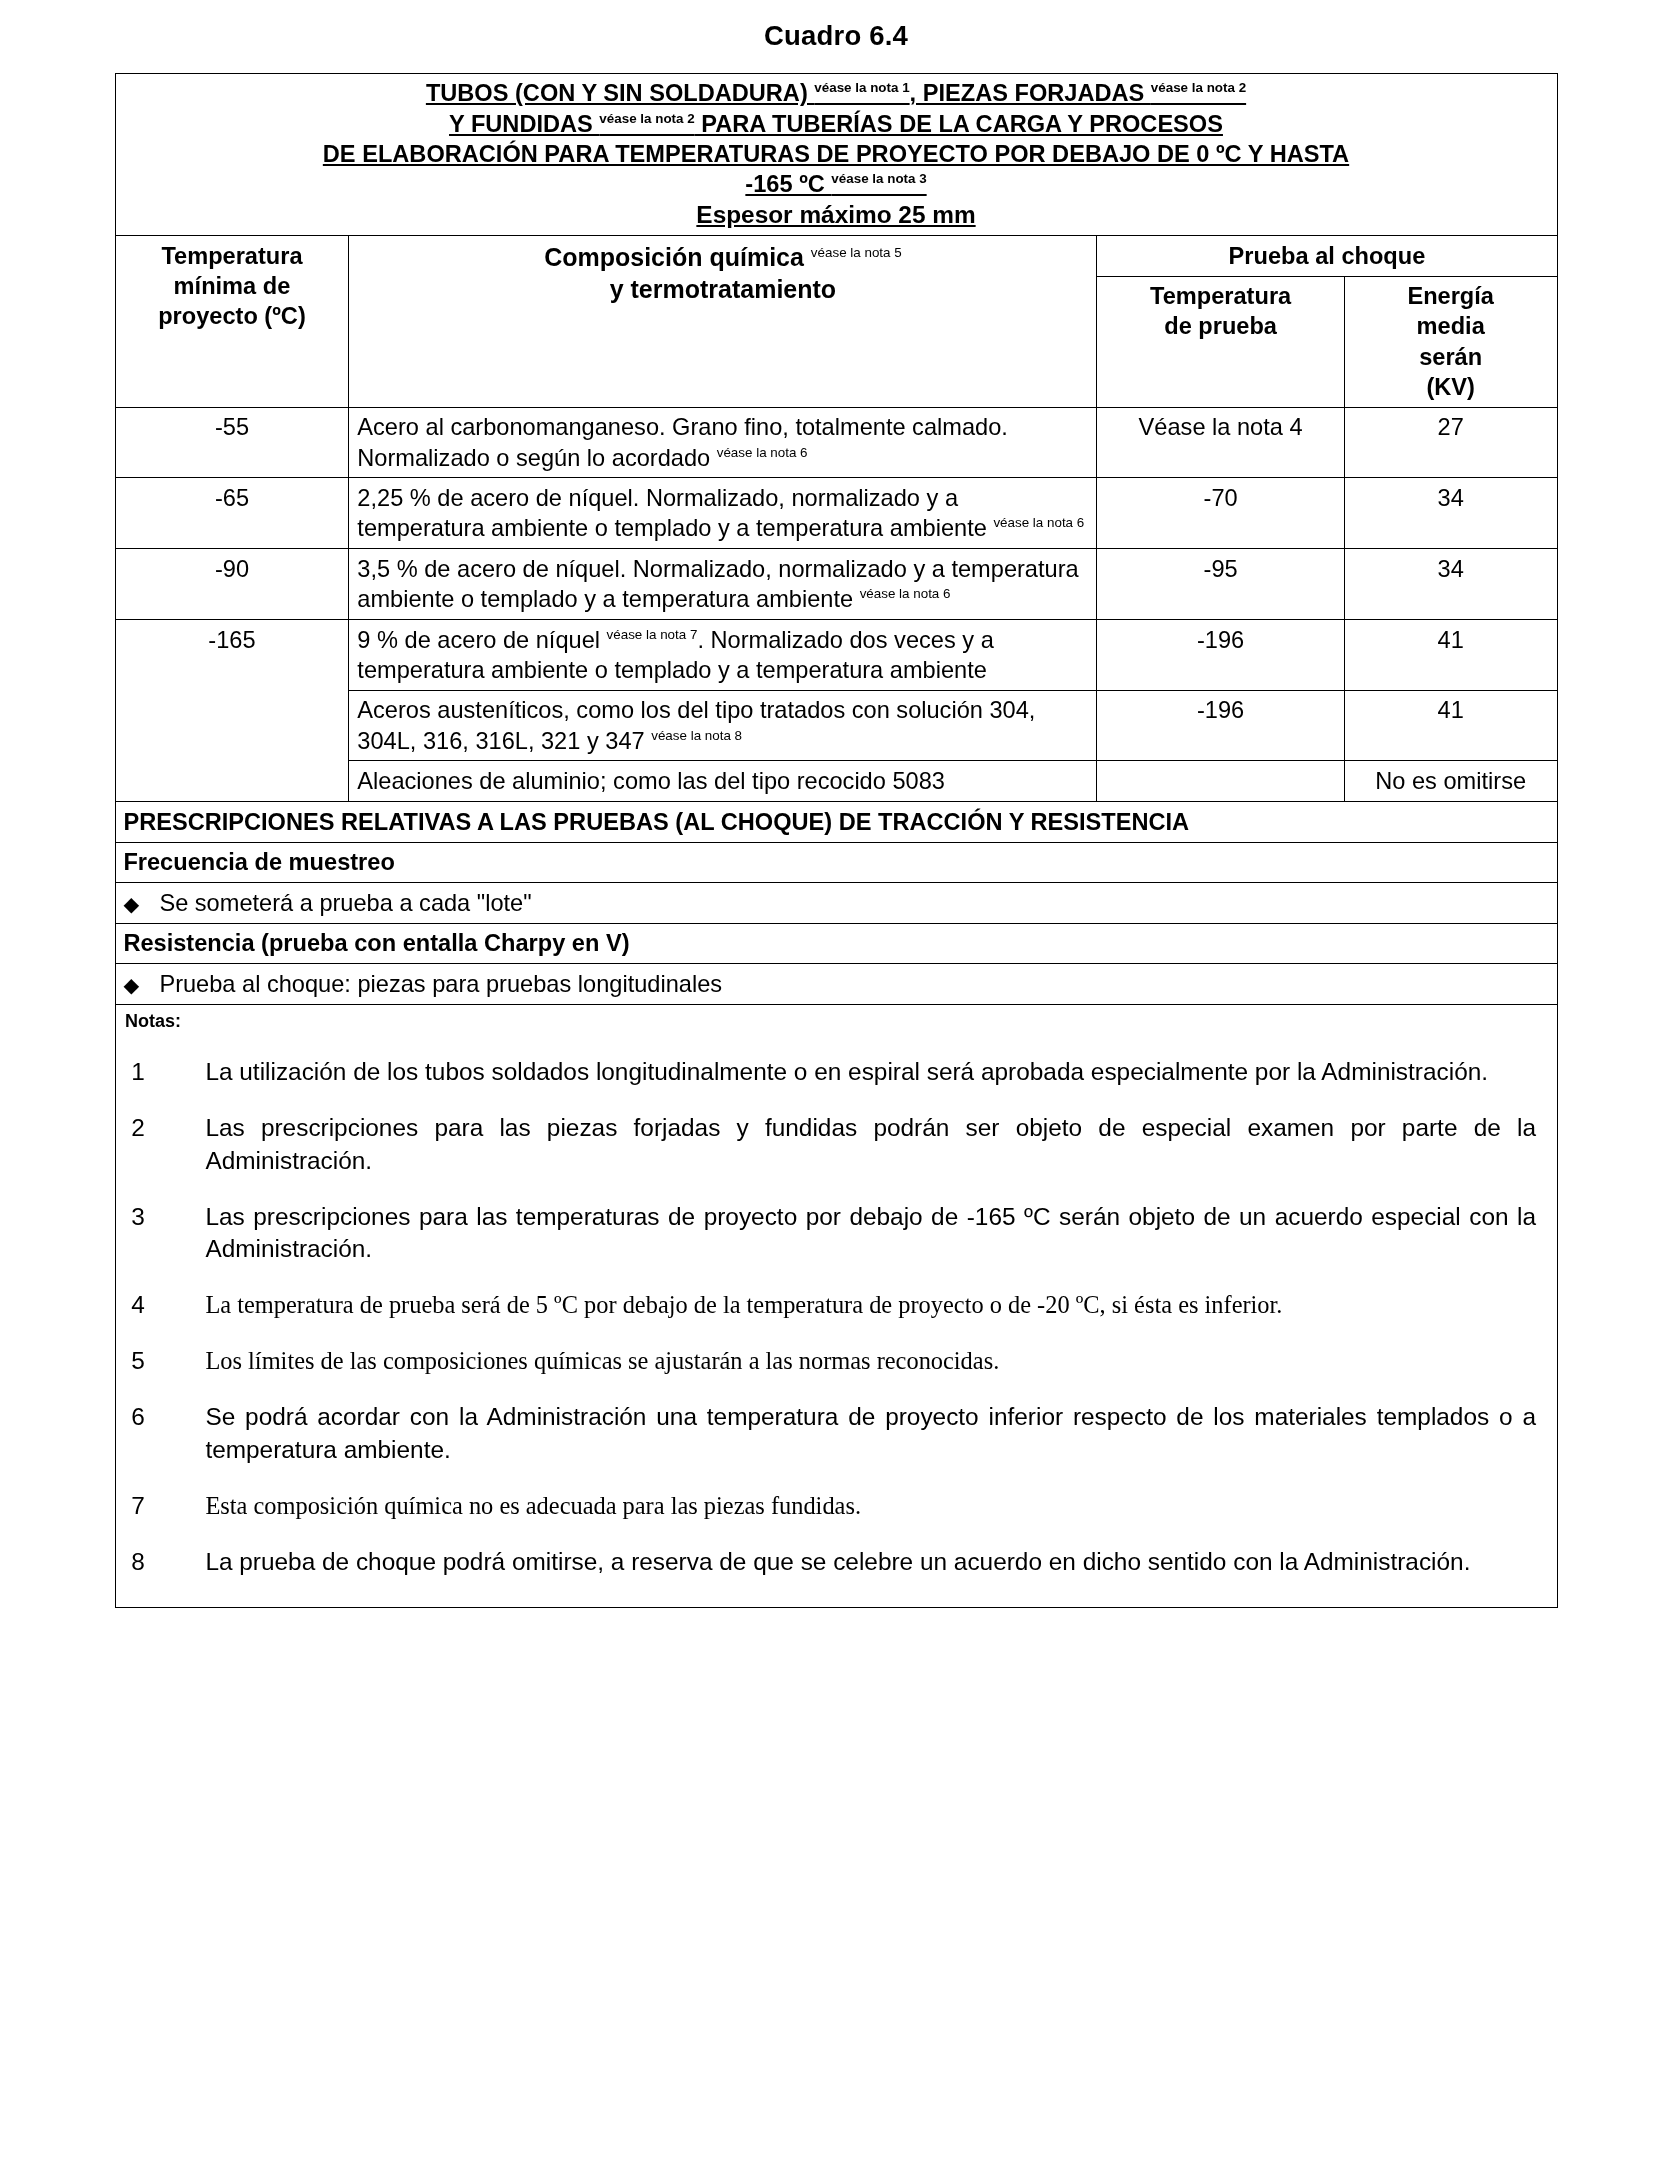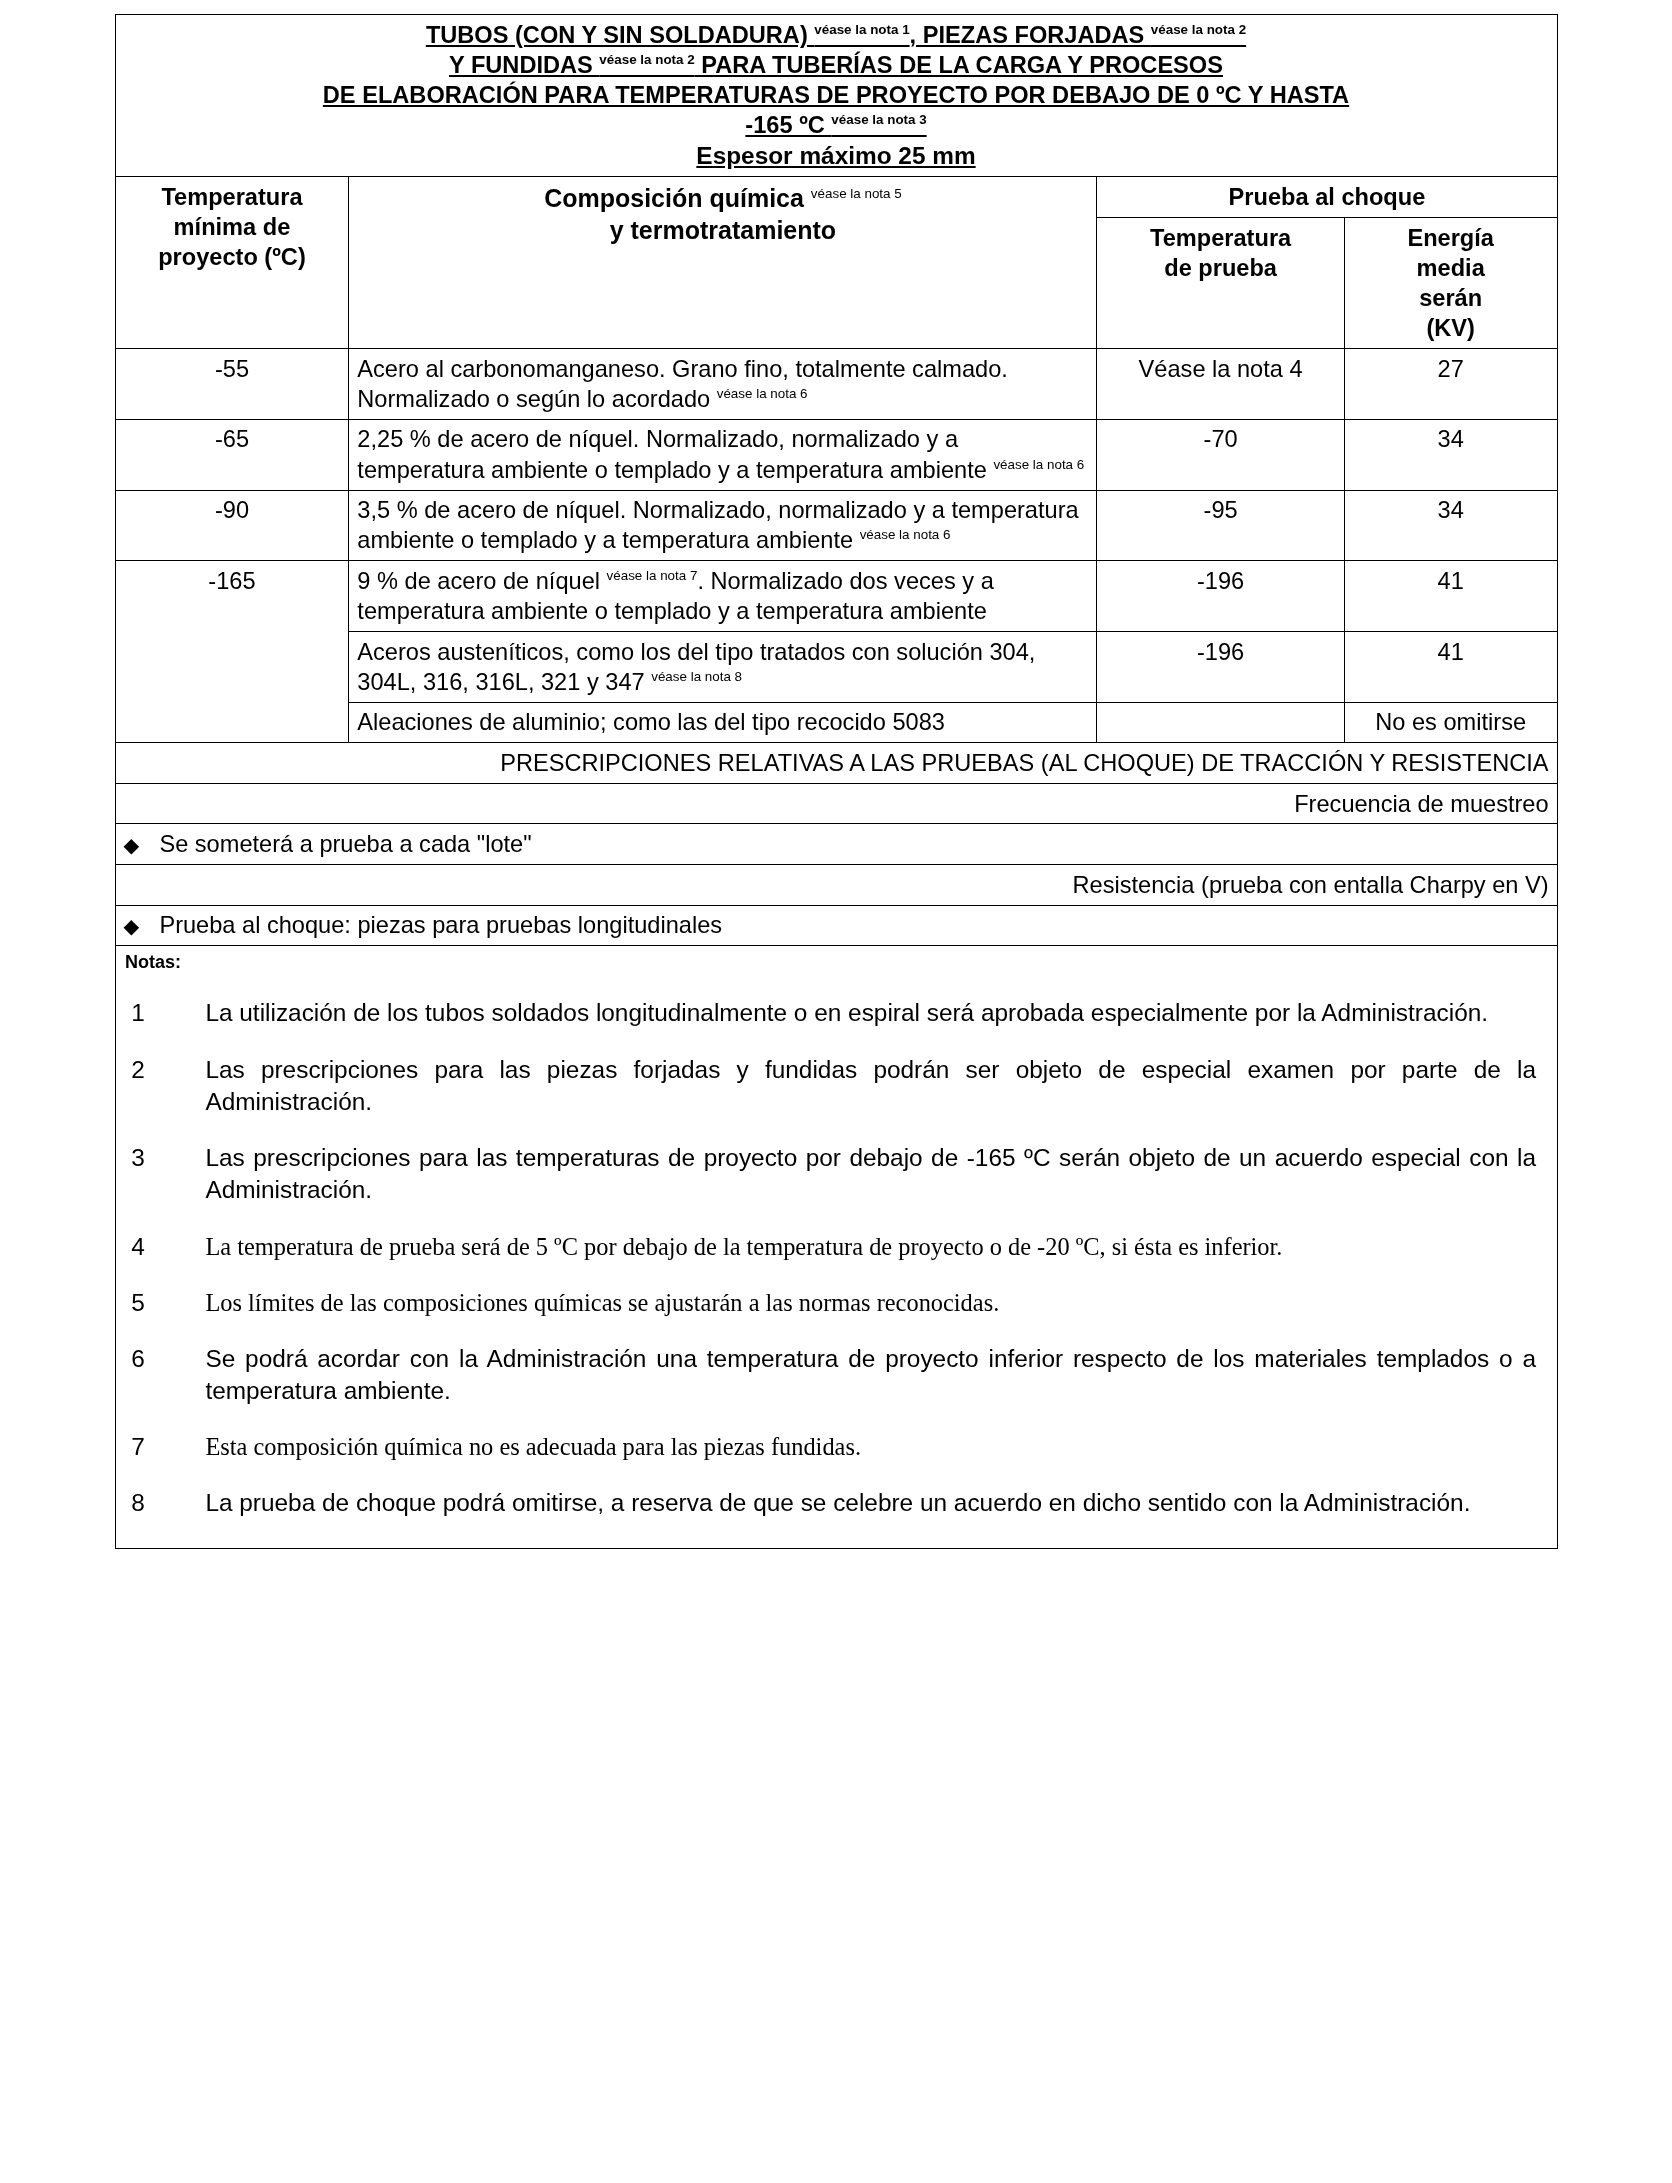--- a/index.html
+++ b/index.html
@@ -80,22 +80,22 @@
     vertical-align: middle;
     font-size: 24.4px;
     margin-left: 28px;
   }
   .small-note-cell {
     text-align: center;
     vertical-align: middle;
     font-size: 17.3px;
   }
   .sec-title {
-    text-align: right;
-    font-weight: normal;
+    text-align: left;
+    font-weight: bold;
     font-size: 24.4px;
     padding: 5.5px 3.1px;
     white-space: nowrap;
   }
   .bullet-row {
     font-size: 24.4px;
     padding: 5.5px 7.9px 5.5px 19px;
   }
   .bullet-row .dia {
     display: inline-block;
@@ -128,20 +128,21 @@
     text-align: justify;
     padding-right: 12.6px;
   }
   .note-text.nojust { text-align: left; font-family: Liberation Serif, serif; }
 </style>
 </head>
 <body>
 
 <div class="page">
 
+  <div class="doc-title">Cuadro 6.4</div>
 
   <table class="main">
     <colgroup>
       <col style="width:208px">
       <col style="width:665px">
       <col style="width:220px">
       <col style="width:189px">
     </colgroup>
     <tbody>
 

